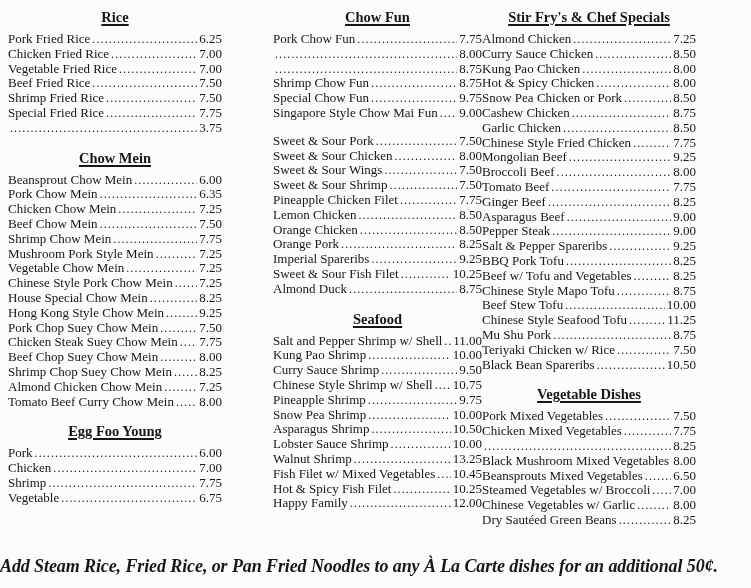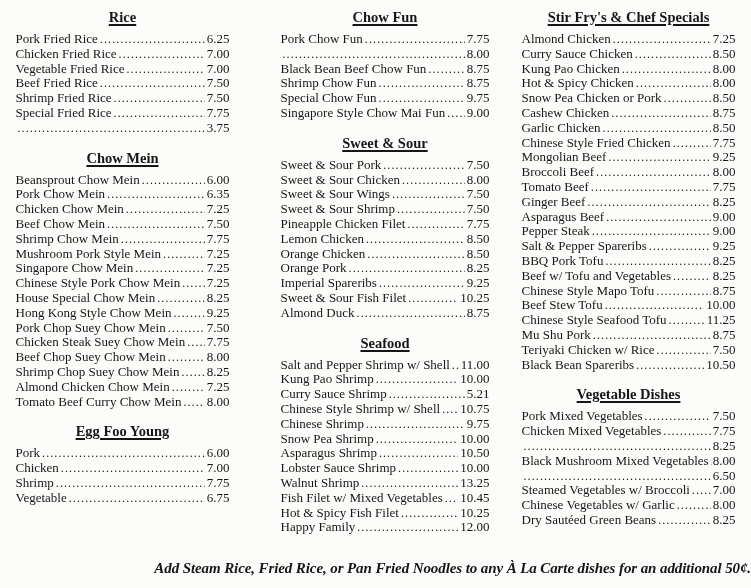--- a/index.html
+++ b/index.html
@@ -12,29 +12,28 @@
     background: #fcfcfa;
     font-family: "Liberation Serif", serif;
     color: #161616;
     position: relative;
     overflow: hidden;
   }
   .columns {
     display: flex;
     padding: 8px 8px 0 8px;
     box-sizing: border-box;
-    justify-content: center;
   }
   .col {
     display: flex;
     flex-direction: column;
   }
   .col1 { width: 214px; margin-right: 51px; }
   .col2 { width: 209px; }
-  .col3 { width: 214px; margin-left: 32px; }
+  .col3 { width: 214px; }
 
   .section { margin: 0; }
   .section + .section { margin-top: 13px; }
 
   .section-title {
     font-size: 14.5px;
     font-weight: bold;
     line-height: 18px;
     text-align: center;
     text-decoration: underline;
@@ -63,22 +62,22 @@
     letter-spacing: 1.1px;
     font-size: 12px;
   }
   .price { flex: 0 0 auto; }
 
   .footer {
     position: absolute;
     left: 0;
     right: 0;
     bottom: 11px;
-    text-align: right;
-    font-size: 15px;
+    text-align: left;
+    font-size: 18px;
     font-weight: bold;
     font-style: italic;
     letter-spacing: -0.1px;
   }
 </style>
 </head>
 <body>
 
 <div class="page">
   <div class="columns" id="columns">
@@ -146,21 +145,21 @@
             <span class="item-name">Shrimp Chow Mein</span>
             <span class="leader"></span>
             <span class="price">7.75</span>
           </div>
           <div class="item">
             <span class="item-name">Mushroom Pork Style Mein</span>
             <span class="leader"></span>
             <span class="price">7.25</span>
           </div>
           <div class="item">
-            <span class="item-name">Singapore Chow Mein</span>
+            <span class="item-name">Vegetable Chow Mein</span>
             <span class="leader"></span>
             <span class="price">7.25</span>
           </div>
           <div class="item">
             <span class="item-name">Chinese Style Pork Chow Mein</span>
             <span class="leader"></span>
             <span class="price">7.25</span>
           </div>
           <div class="item">
             <span class="item-name">House Special Chow Mein</span>
@@ -233,42 +232,40 @@
           <div class="item">
             <span class="item-name">Pork Chow Fun</span>
             <span class="leader"></span>
             <span class="price">7.75</span>
           </div>
           <div class="item">
             <span class="leader"></span>
             <span class="price">8.00</span>
           </div>
           <div class="item">
-            <span class="item-name">Black Bean Beef Chow Fun</span>
             <span class="leader"></span>
             <span class="price">8.75</span>
           </div>
           <div class="item">
             <span class="item-name">Shrimp Chow Fun</span>
             <span class="leader"></span>
             <span class="price">8.75</span>
           </div>
           <div class="item">
             <span class="item-name">Special Chow Fun</span>
             <span class="leader"></span>
             <span class="price">9.75</span>
           </div>
           <div class="item">
             <span class="item-name">Singapore Style Chow Mai Fun</span>
             <span class="leader"></span>
             <span class="price">9.00</span>
           </div>
         </div>
         <div class="section">
-          <div class="section-title">Sweet &amp; Sour</div>
           <div class="item">
             <span class="item-name">Sweet &amp; Sour Pork</span>
             <span class="leader"></span>
             <span class="price">7.50</span>
           </div>
           <div class="item">
             <span class="item-name">Sweet &amp; Sour Chicken</span>
             <span class="leader"></span>
             <span class="price">8.00</span>
           </div>
@@ -326,29 +323,29 @@
             <span class="price">11.00</span>
           </div>
           <div class="item">
             <span class="item-name">Kung Pao Shrimp</span>
             <span class="leader"></span>
             <span class="price">10.00</span>
           </div>
           <div class="item">
             <span class="item-name">Curry Sauce Shrimp</span>
             <span class="leader"></span>
-            <span class="price">5.21</span>
+            <span class="price">9.50</span>
           </div>
           <div class="item">
             <span class="item-name">Chinese Style Shrimp w/ Shell</span>
             <span class="leader"></span>
             <span class="price">10.75</span>
           </div>
           <div class="item">
-            <span class="item-name">Chinese Shrimp</span>
+            <span class="item-name">Pineapple Shrimp</span>
             <span class="leader"></span>
             <span class="price">9.75</span>
           </div>
           <div class="item">
             <span class="item-name">Snow Pea Shrimp</span>
             <span class="leader"></span>
             <span class="price">10.00</span>
           </div>
           <div class="item">
             <span class="item-name">Asparagus Shrimp</span>
@@ -516,20 +513,21 @@
           <div class="item">
             <span class="leader"></span>
             <span class="price">8.25</span>
           </div>
           <div class="item">
             <span class="item-name">Black Mushroom Mixed Vegetables</span>
             <span class="leader"></span>
             <span class="price">8.00</span>
           </div>
           <div class="item">
+            <span class="item-name">Beansprouts Mixed Vegetables</span>
             <span class="leader"></span>
             <span class="price">6.50</span>
           </div>
           <div class="item">
             <span class="item-name">Steamed Vegetables w/ Broccoli</span>
             <span class="leader"></span>
             <span class="price">7.00</span>
           </div>
           <div class="item">
             <span class="item-name">Chinese Vegetables w/ Garlic</span>

